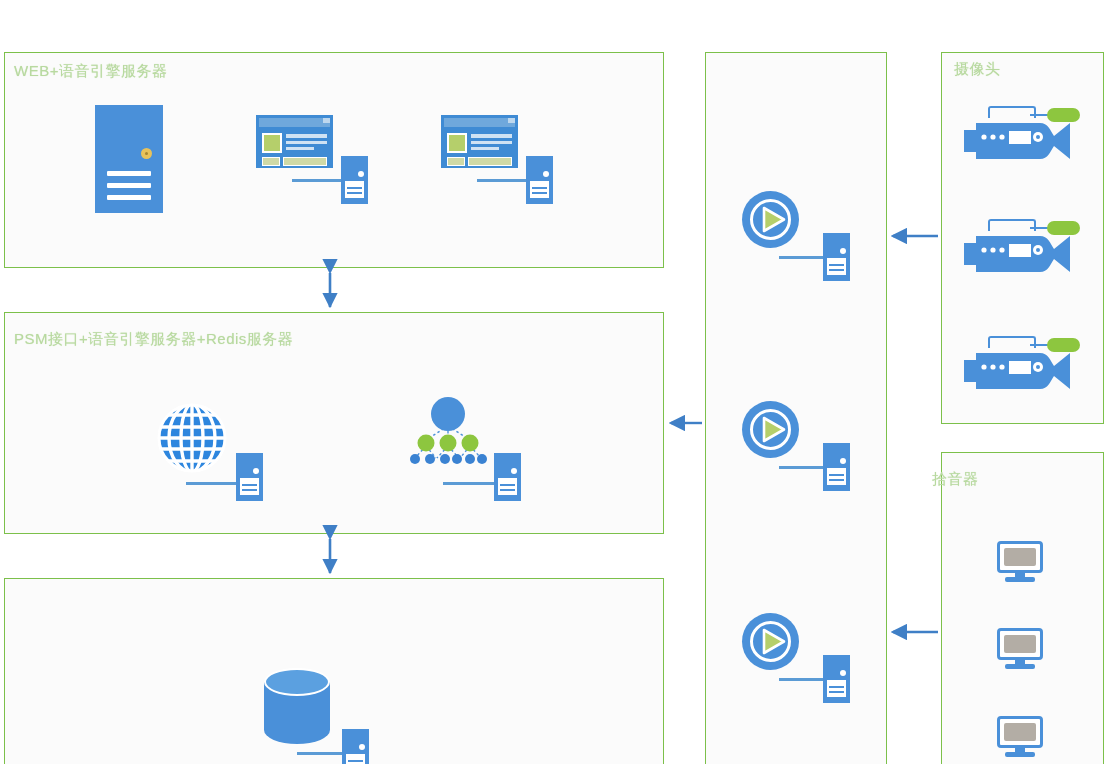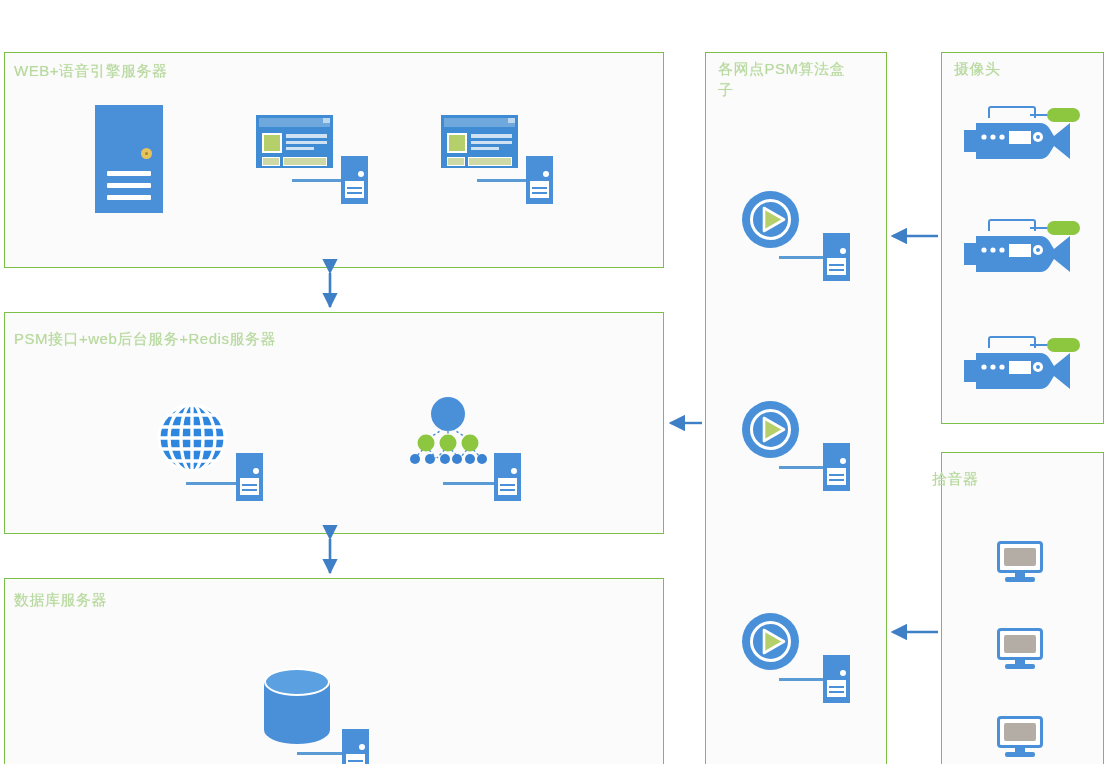--- a/index.html
+++ b/index.html
@@ -92,27 +92,25 @@
 </style>
 </head>
 <body>
 
 <div id="canvas">
 
   <div class="group" style="left:4px;top:4px;width:660px;height:216px;"></div>
   <div class="group-title" style="left:14px;top:12px;width:400px;">WEB+语音引擎服务器</div>
 
   <div class="group" style="left:4px;top:264px;width:660px;height:222px;"></div>
-  <div class="group-title" style="left:14px;top:280px;width:440px;">PSM接口+web后台服务+Redis服务器</div>
+  <div class="group-title" style="left:14px;top:280px;width:440px;">PSM接口+语音引擎服务器+Redis服务器</div>
 
   <div class="group" style="left:4px;top:530px;width:660px;height:228px;"></div>
-  <div class="group-title" style="left:14px;top:541px;width:300px;">数据库服务器</div>
 
   <div class="group" style="left:705px;top:4px;width:182px;height:754px;"></div>
-  <div class="group-title" style="left:718px;top:10px;width:140px;">各网点PSM算法盒子</div>
 
   <div class="group" style="left:941px;top:4px;width:163px;height:372px;"></div>
   <div class="group-title" style="left:954px;top:10px;width:120px;">摄像头</div>
 
   <div class="group" style="left:941px;top:404px;width:163px;height:354px;"></div>
   <div class="group-title" style="left:932px;top:420px;width:120px;">拾音器</div>
 
   <div class="doccard" style="left:95px;top:57px;width:68px;height:108px;">
     <div class="d-badge" style="right:11px;top:43px;width:11px;height:11px;"></div>
     <div class="d-line" style="left:12px;right:12px;top:66px;"></div>

